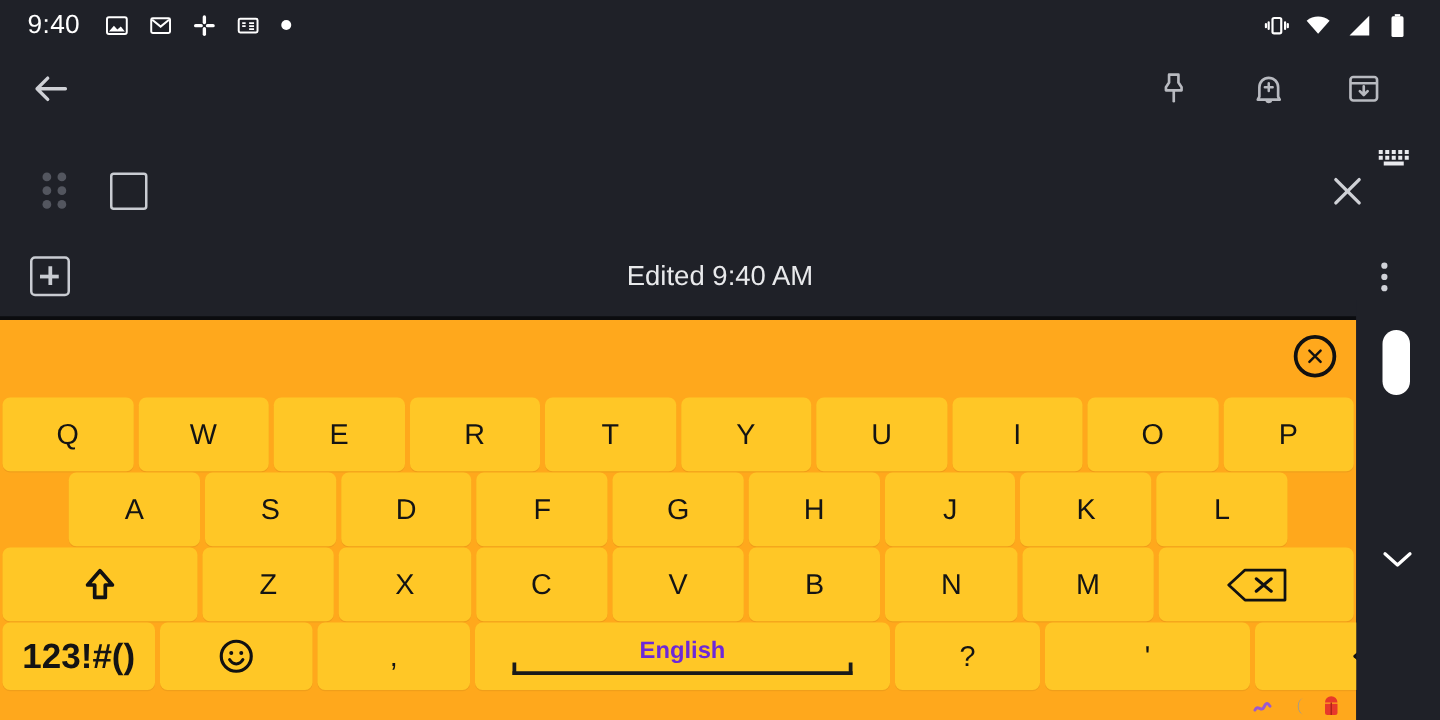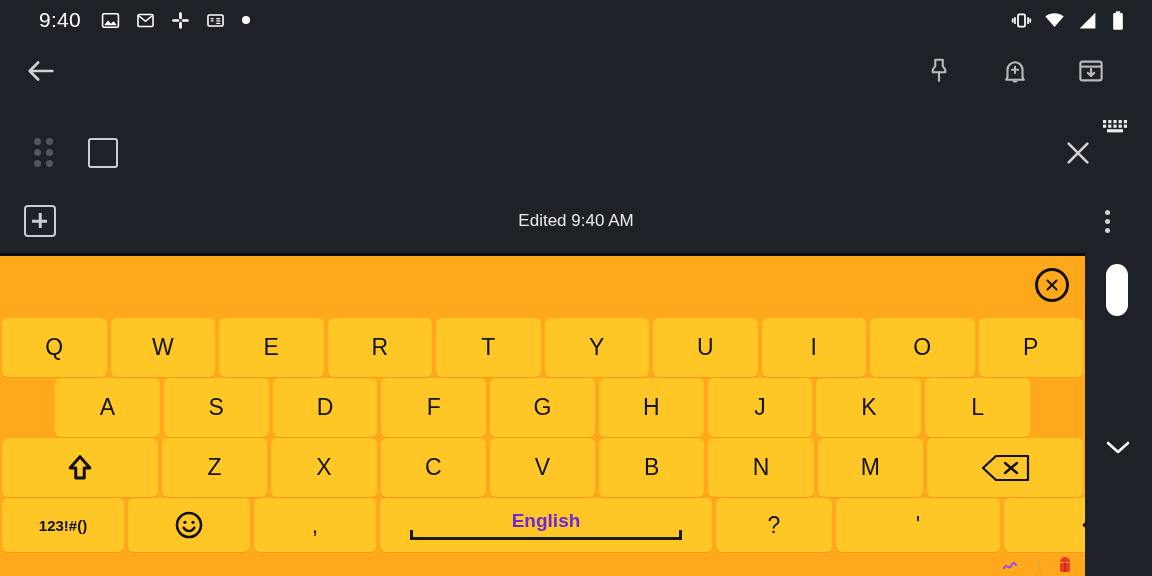--- a/index.html
+++ b/index.html
@@ -11,21 +11,21 @@
   }
   .screen { position: relative; width: 1152px; height: 576px; background: #1f2128; }
 
   
   .statusbar {
     position: absolute; top: 0; left: 0; width: 1152px; height: 40px;
     display: flex; align-items: center; padding: 0 14px;
   }
   .status-time {
     color: #ffffff; font-size: 21px; font-weight: 500; letter-spacing: .3px;
-    margin-left: 25px; margin-right: 20px;
+    margin-left: 8px; margin-right: 20px;
   }
   .status-left-icons { display: flex; align-items: center; gap: 16px; }
   .status-right { margin-left: auto; display: flex; align-items: center; gap: 12px; padding-right: 12px; }
   .sicon { display: inline-flex; align-items: center; justify-content: center; }
 
   
   .appbar {
     position: absolute; top: 40px; left: 0; width: 1152px; height: 62px;
     display: flex; align-items: center; padding: 0 24px;
   }
@@ -58,21 +58,21 @@
     width: 32px; height: 32px; border: 2.5px solid #c9ccd2; border-radius: 4px;
     position: relative; margin-left: 4px;
   }
   .add-box::before, .add-box::after {
     content: ""; position: absolute; background: #c9ccd2;
   }
   .add-box::before { left: 50%; top: 6px; width: 2.5px; height: 15px; transform: translateX(-50%); }
   .add-box::after { top: 50%; left: 6px; height: 2.5px; width: 15px; transform: translateY(-50%); }
   .edited-text {
     position: absolute; left: 0; width: 1152px; text-align: center;
-    color: #e8e9eb; font-size: 17px;
+    color: #e8e9eb; font-size: 22px;
   }
   .overflow-dots { margin-left: auto; display: flex; flex-direction: column;
     gap: 4px; align-items: center; padding-right: 22px; }
   .overflow-dots i { width: 5px; height: 5px; border-radius: 50%; background: #d0d2d8; display: block; }
 
   
   .keyboard {
     position: absolute; top: 256px; left: 0; width: 1085px; height: 320px;
     background: #ffa81c;
   }
@@ -87,21 +87,21 @@
   .key {
     flex: 1 1 0; background: #ffc726; border-radius: 6px;
     display: flex; align-items: center; justify-content: center;
     color: #141414; font-size: 23px; cursor: pointer;
     box-shadow: 0 1px 0 rgba(0,0,0,.06);
   }
   .row2 { padding-left: 55px; padding-right: 55px; }
   .row3 .key.shift { flex: 0 0 156px; }
   .row3 .key.backspace { flex: 0 0 156px; }
   .row4 { height: 54px; }
-  .row4 .key.sym { flex: 0 0 122px; font-weight: bold; font-size: 15px; }
+  .row4 .key.sym { flex: 0 0 122px; font-weight: bold; font-size: 28px; }
   .row4 .key.emoji { flex: 0 0 122px; }
   .row4 .key.comma { flex: 0 0 122px; }
   .row4 .key.space { flex: 0 0 332px; position: relative; }
   .row4 .key.qmark { flex: 0 0 116px; }
   .row4 .key.apos { flex: 0 0 164px; }
   .row4 .key.enter { flex: 0 0 186px; }
   .space-label {
     color: #6d28d9; font-size: 19px; font-weight: bold; position: relative; top: -4px;
   }
   .space-bracket {

